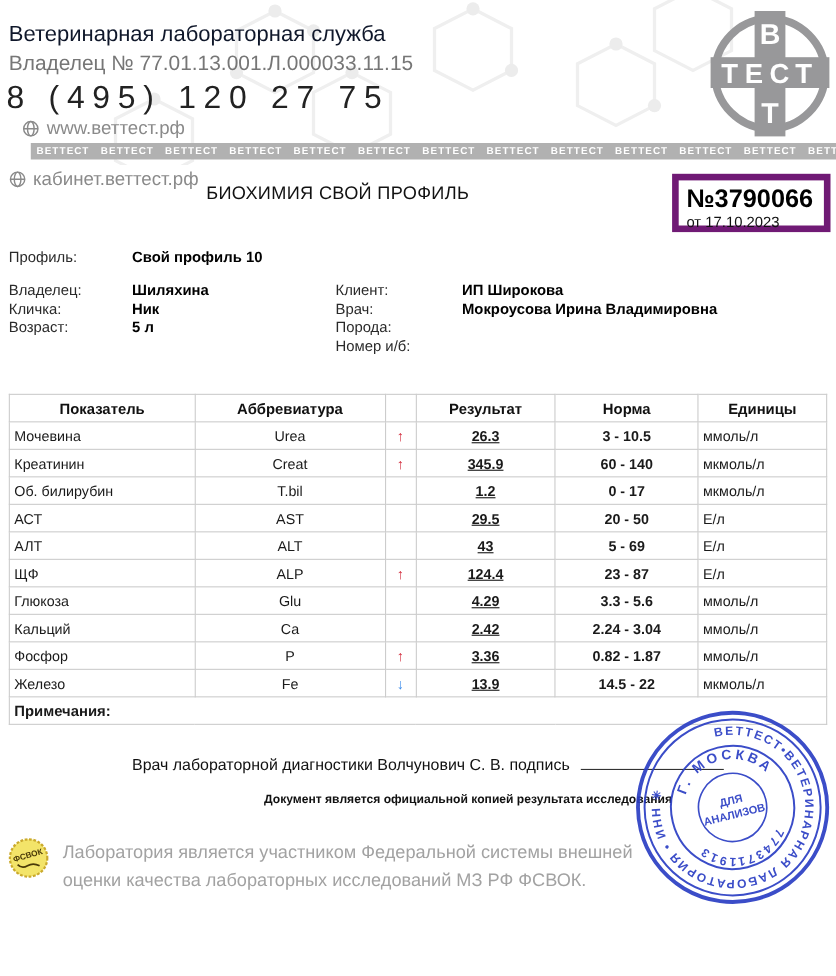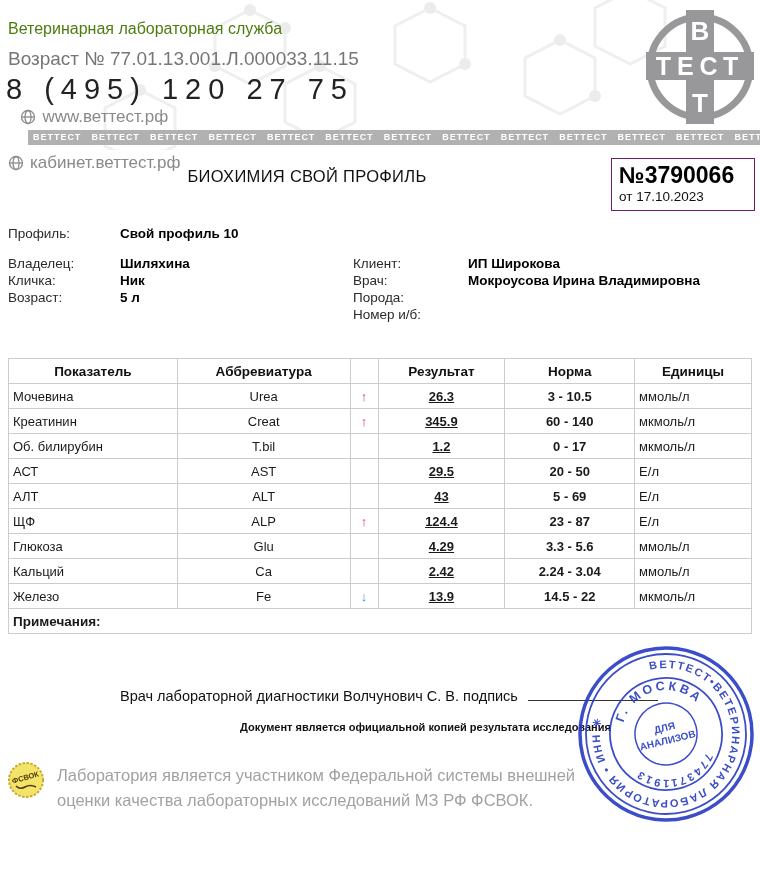--- a/index.html
+++ b/index.html
@@ -2,46 +2,46 @@
 <html><head>
 <meta charset="utf-8">
 <style>
   * { margin:0; padding:0; box-sizing:border-box; }
   body { background:#fff; font-family:"Liberation Sans", sans-serif; }
   #page { position:relative; width:760px; height:887px; background:#fff; overflow:hidden; color:#1a1a1a; }
 
   
   #hex-watermark { position:absolute; top:0; left:0; z-index:0; }
   .hdr { position:absolute; z-index:1; }
-  .org-name { top:20px; left:8px; font-size:16px; color:#4d7c0f; }
+  .org-name { top:20px; left:8px; font-size:20px; color:#0f172a; }
   .license  { top:48px; left:8px; font-size:19px; color:#767676; }
   .phone    { top:73px; left:6px; font-size:29px; color:#222; letter-spacing:7px; }
   .sites    { top:107px; left:8px; font-size:17px; color:#8a8a8a; display:flex; gap:26px; align-items:center;flex-direction:column; }
   .site     { display:flex; align-items:center; gap:6px; }
   .logo-box { top:4px; left:644px; width:112px; height:124px; }
 
   .strip { position:absolute; top:130px; left:0; width:760px; height:15px; background:#b1b1b1;
            display:flex; justify-content:space-around; align-items:center; z-index:1;margin-left:28px; }
   .strip-item { color:#fff; font-size:9px; font-weight:bold; letter-spacing:1px; line-height:13px; }
 
   
   .title-row { position:absolute; top:167px; left:0; width:614px; text-align:center; }
   .report-title { font-size:16.5px; letter-spacing:.3px; color:#111; }
   .number-box { position:absolute; top:158px; left:611px; width:144px; height:53px;
-                border:1px solid #701a75; padding:3px 7px; background:#fff; }
+                border:6px solid #701a75; padding:3px 7px; background:#fff; }
   .report-number { font-size:23px; font-weight:bold; color:#000; line-height:26px; }
   .report-date { font-size:13.5px; color:#111; line-height:17px; }
 
   
   #info-left  { position:absolute; top:225px; left:8px; }
   #info-right { position:absolute; top:255px; left:305px; }
   .info-row { display:flex; font-size:13.5px; line-height:17px; }
   .info-row .ilabel { color:#2a2a2a; }
   #info-left  .ilabel { width:112px; }
-  #info-right .ilabel { width:115px;margin-left:48px; }
+  #info-right .ilabel { width:115px; }
   .info-row .ivalue { font-weight:bold; color:#000; }
   .info-gap { height:13px; }
 
   
   table.results { position:absolute; top:358px; left:8px; width:744px; border-collapse:collapse;
                   font-size:13px; background:#fff; }
   table.results th, table.results td { border:1px solid #ccc; height:25px; padding:0 4px; }
   table.results th { font-size:13.5px; font-weight:bold; text-align:center; color:#111; }
   td.c-name  { text-align:left; padding-left:10px; }
   td.c-abbr  { text-align:center; }
@@ -85,21 +85,21 @@
       <circle cx="430" cy="8" r="6"></circle>
         <circle cx="465" cy="64" r="6"></circle>
         <circle cx="560" cy="40" r="6"></circle>
       <circle cx="595" cy="96" r="6"></circle>
         <circle cx="320" cy="66" r="6"></circle>
         <circle cx="140" cy="90" r="6"></circle>
     </g>
   </svg>
 
   <div class="hdr org-name">Ветеринарная лабораторная служба</div>
-  <div class="hdr license">Возраст № 77.01.13.001.Л.000033.11.15</div>
+  <div class="hdr license">Владелец № 77.01.13.001.Л.000033.11.15</div>
   <div class="hdr phone">8 (495) 120 27 75</div>
   <div class="hdr sites">
     <span class="site">
       <svg width="16" height="16" viewBox="0 0 16 16">
         <g fill="none" stroke="#8a8a8a" stroke-width="1.3">
           <circle cx="8" cy="8" r="6.5"></circle>
             <ellipse cx="8" cy="8" rx="3" ry="6.5"></ellipse>
           <line x1="1.5" y1="8" x2="14.5" y2="8"></line>
         </g>
       </svg>
@@ -265,20 +265,28 @@
           <td class="c-res">4.29</td>
           <td class="c-norm">3.3 - 5.6</td>
           <td class="c-units">ммоль/л</td>
         </tr>
         <tr>
           <td class="c-name">Кальций</td>
           <td class="c-abbr">Ca</td>
           <td class="c-flag"></td>
           <td class="c-res">2.42</td>
           <td class="c-norm">2.24 - 3.04</td>
+          <td class="c-units">ммоль/л</td>
+        </tr>
+        <tr>
+          <td class="c-name">Фосфор</td>
+          <td class="c-abbr">P</td>
+          <td class="c-flag up">↑</td>
+          <td class="c-res">3.36</td>
+          <td class="c-norm">0.82 - 1.87</td>
           <td class="c-units">ммоль/л</td>
         </tr>
         <tr>
           <td class="c-name">Железо</td>
           <td class="c-abbr">Fe</td>
           <td class="c-flag down">↓</td>
           <td class="c-res">13.9</td>
           <td class="c-norm">14.5 - 22</td>
           <td class="c-units">мкмоль/л</td>
         </tr>

